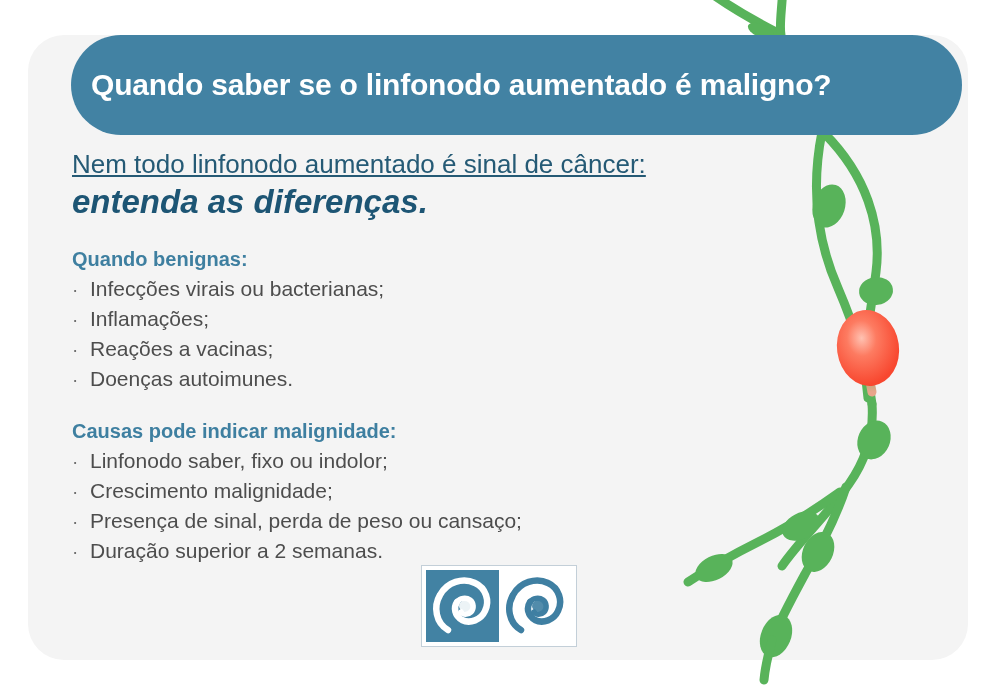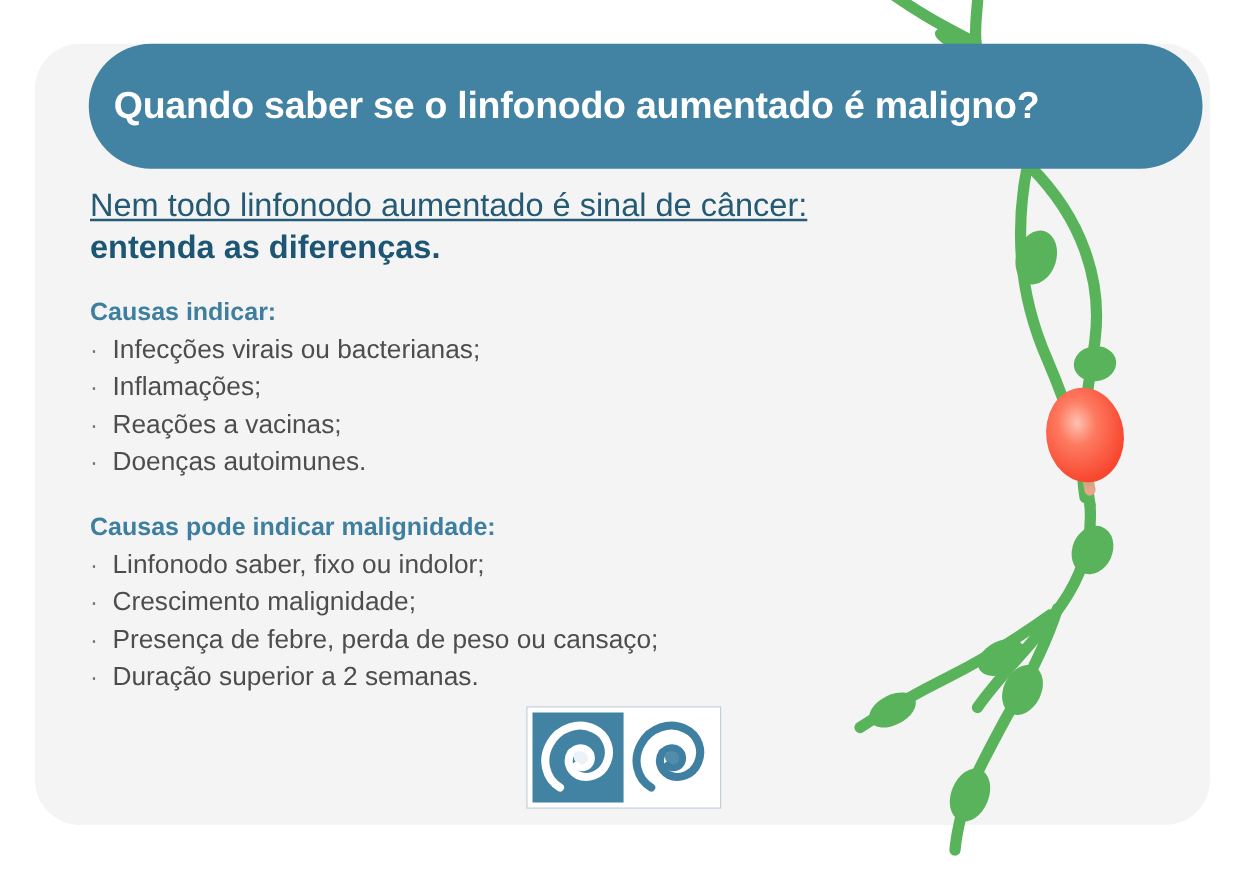--- a/index.html
+++ b/index.html
@@ -79,23 +79,24 @@
 
   .subtitle-line1 {
     color: #255a75;
     font-size: 26px;
     line-height: 1.25;
     font-weight: normal;
     text-decoration: underline;
   }
   .subtitle-line2 {
     color: #1d5574;
-    font-size: 26px;
+    font-size: 33px;
     line-height: 1.25;
     font-weight: bold;
+    font-style: italic;
   }
 
   .section {
     margin-top: 26px;
   }
   .section-heading {
     color: #3e7fa0;
     font-size: 20px;
     font-weight: bold;
     margin-bottom: 3px;
@@ -213,21 +214,21 @@
   </div>
 
   <div class="content">
 
     <div>
       <div class="subtitle-line1">Nem todo linfonodo aumentado é sinal de câncer:</div>
       <div class="subtitle-line2">entenda as diferenças.</div>
     </div>
 
     <div class="section">
-      <div class="section-heading">Causas indicar:</div>
+      <div class="section-heading">Quando benignas:</div>
       <ul class="bullet-list">
         <li class="bullet-item">
           <span class="bullet-dot">·</span>
           <span>Infecções virais ou bacterianas;</span>
         </li>
         <li class="bullet-item">
           <span class="bullet-dot">·</span>
           <span>Inflamações;</span>
         </li>
         <li class="bullet-item">
@@ -247,21 +248,21 @@
         <li class="bullet-item">
           <span class="bullet-dot">·</span>
           <span>Linfonodo saber, fixo ou indolor;</span>
         </li>
         <li class="bullet-item">
           <span class="bullet-dot">·</span>
           <span>Crescimento malignidade;</span>
         </li>
         <li class="bullet-item">
           <span class="bullet-dot">·</span>
-          <span>Presença de febre, perda de peso ou cansaço;</span>
+          <span>Presença de sinal, perda de peso ou cansaço;</span>
         </li>
         <li class="bullet-item">
           <span class="bullet-dot">·</span>
           <span>Duração superior a 2 semanas.</span>
         </li>
       </ul>
     </div>
   </div>
 
   <div class="logo">

